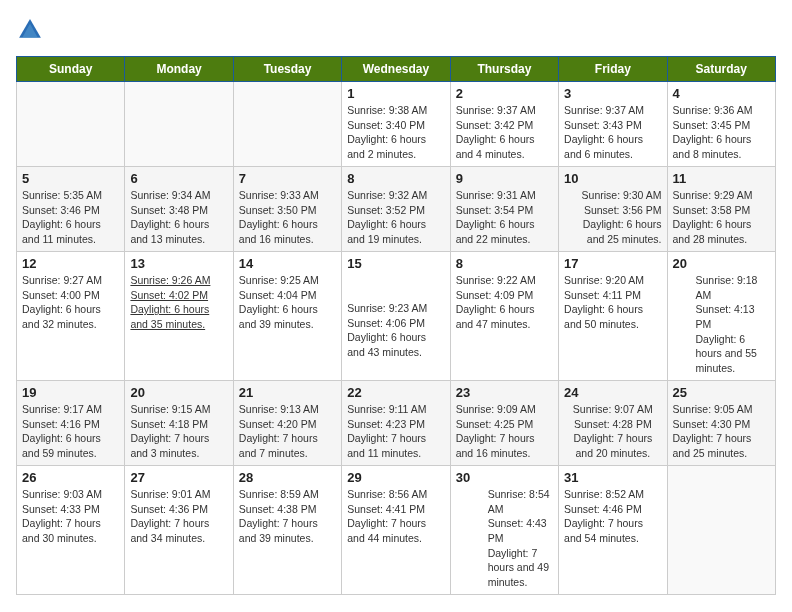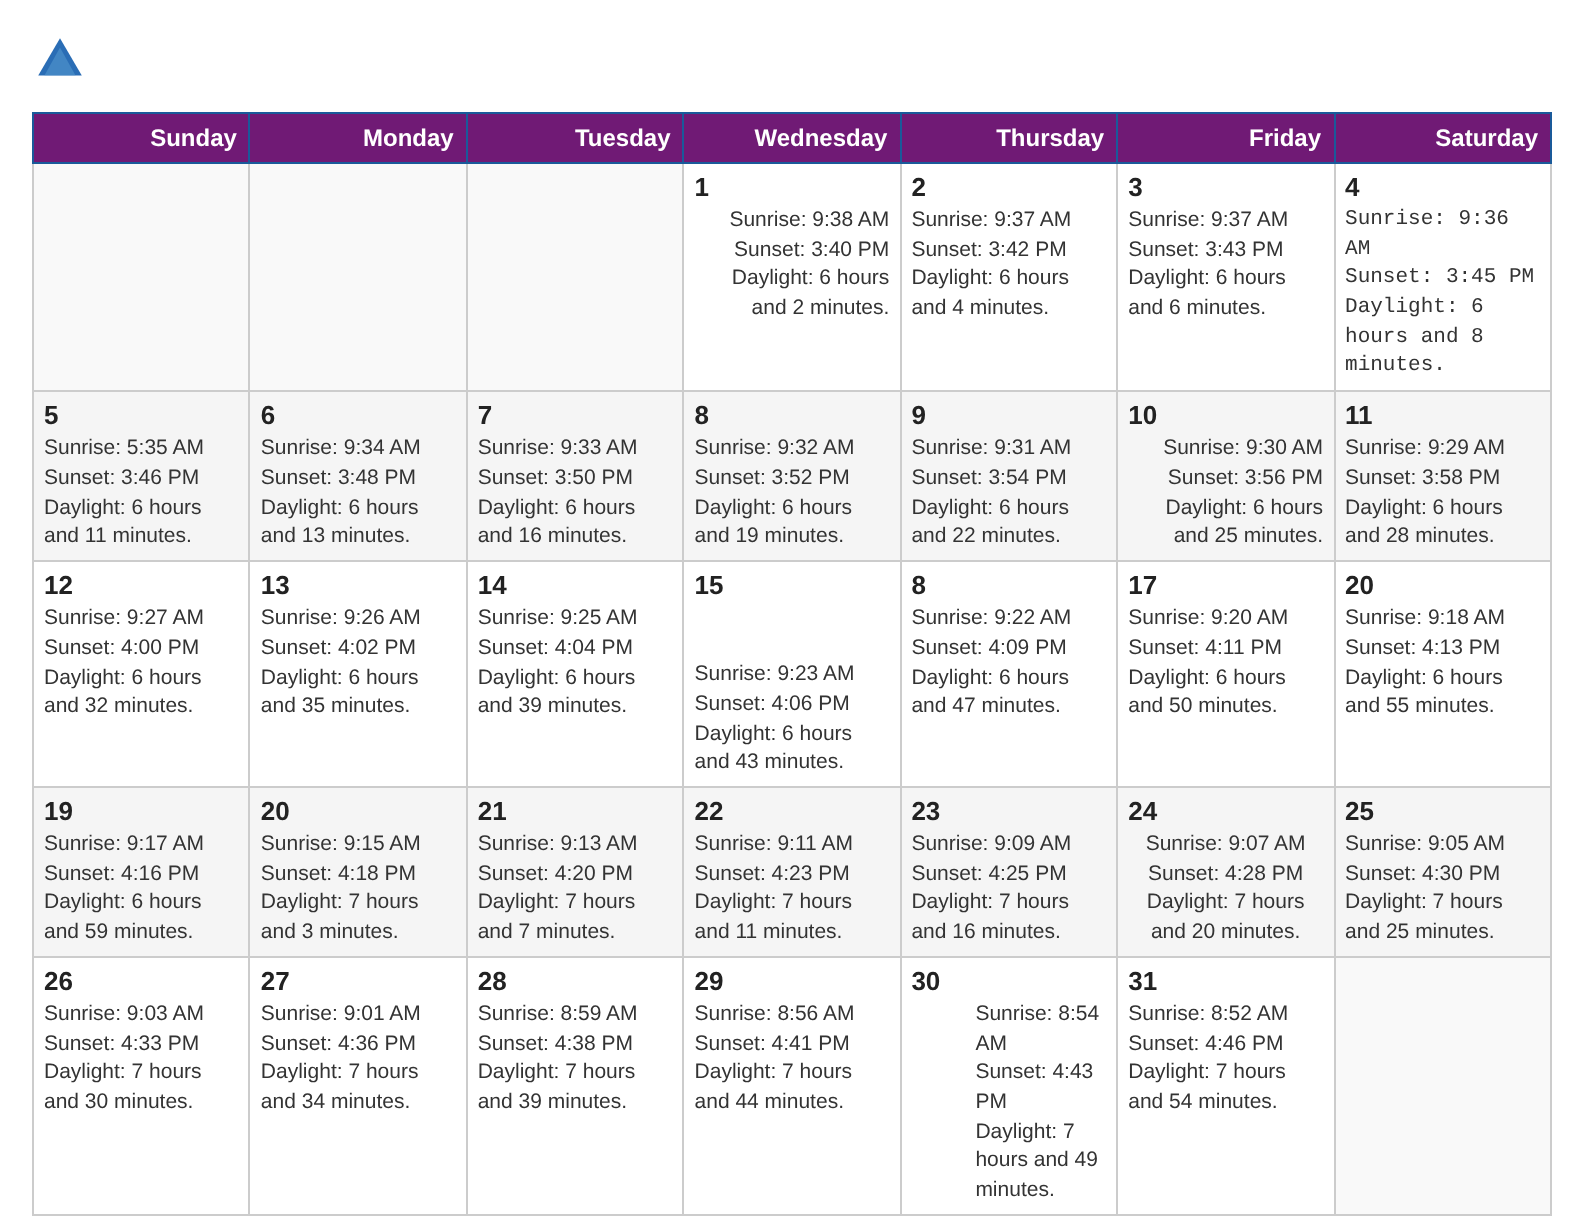--- a/index.html
+++ b/index.html
@@ -52,23 +52,23 @@
     .subtitle {
       font-size: 14px;
       color: #555;
     }
     .calendar {
       width: 100%;
       border-collapse: collapse;
       font-size: 11px;
     }
     .calendar th {
-      background: #701a75;
+      background: #4d7c0f;
       color: #fff;
-      text-align: right;
+      text-align: center;
       padding: 5px 6px;
       font-size: 12px;
       font-weight: bold;
       border: 1px solid #1a5a9a;
     }
     .calendar td {
       border: 1px solid #ccc;
       vertical-align: top;
       padding: 4px 5px;
       width: 108px;
@@ -128,39 +128,39 @@
         <th>Saturday</th>
       </tr>
   </thead>
   <tbody id="calendar-body">
   <tr>
         <td class="empty-cell"></td>
         <td class="empty-cell"></td>
         <td class="empty-cell"></td>
         <td>
           <span class="day-number">1</span>
-          <div class="day-info" style="white-space: pre-line; text-align: right;">Sunrise: 9:38 AM
+          <div class="day-info" style="white-space: pre-line;">Sunrise: 9:38 AM
 Sunset: 3:40 PM
 Daylight: 6 hours and 2 minutes.</div>
         </td>
         <td>
           <span class="day-number">2</span>
           <div class="day-info" style="white-space: pre-line;">Sunrise: 9:37 AM
 Sunset: 3:42 PM
 Daylight: 6 hours and 4 minutes.</div>
         </td>
         <td>
           <span class="day-number">3</span>
           <div class="day-info" style="white-space: pre-line;">Sunrise: 9:37 AM
 Sunset: 3:43 PM
 Daylight: 6 hours and 6 minutes.</div>
         </td>
         <td>
           <span class="day-number">4</span>
-          <div class="day-info" style="white-space: pre-line; font-family: Liberation Mono, monospace;">Sunrise: 9:36 AM
+          <div class="day-info" style="white-space: pre-line;">Sunrise: 9:36 AM
 Sunset: 3:45 PM
 Daylight: 6 hours and 8 minutes.</div>
         </td>
       </tr>
       <tr class="week-row-even">
         <td>
           <span class="day-number">5</span>
           <div class="day-info" style="white-space: pre-line;">Sunrise: 5:35 AM
 Sunset: 3:46 PM
 Daylight: 6 hours and 11 minutes.</div>
@@ -204,21 +204,21 @@
       </tr>
       <tr>
         <td>
           <span class="day-number">12</span>
           <div class="day-info" style="white-space: pre-line;">Sunrise: 9:27 AM
 Sunset: 4:00 PM
 Daylight: 6 hours and 32 minutes.</div>
         </td>
         <td>
           <span class="day-number">13</span>
-          <div class="day-info" style="white-space: pre-line;">Sunrise: 9:26 AM
+          <div class="day-info" style="white-space: pre-line; text-decoration: underline;">Sunrise: 9:26 AM
 Sunset: 4:02 PM
 Daylight: 6 hours and 35 minutes.</div>
         </td>
         <td>
           <span class="day-number">14</span>
           <div class="day-info" style="white-space: pre-line;">Sunrise: 9:25 AM
 Sunset: 4:04 PM
 Daylight: 6 hours and 39 minutes.</div>
         </td>
         <td>
@@ -234,21 +234,21 @@
 Daylight: 6 hours and 47 minutes.</div>
         </td>
         <td>
           <span class="day-number">17</span>
           <div class="day-info" style="white-space: pre-line;">Sunrise: 9:20 AM
 Sunset: 4:11 PM
 Daylight: 6 hours and 50 minutes.</div>
         </td>
         <td>
           <span class="day-number">20</span>
-          <div class="day-info" style="white-space: pre-line;">Sunrise: 9:18 AM
+          <div class="day-info" style="white-space: pre-line; margin-left: 23px;">Sunrise: 9:18 AM
 Sunset: 4:13 PM
 Daylight: 6 hours and 55 minutes.</div>
         </td>
       </tr>
       <tr class="week-row-even">
         <td>
           <span class="day-number">19</span>
           <div class="day-info" style="white-space: pre-line;">Sunrise: 9:17 AM
 Sunset: 4:16 PM
 Daylight: 6 hours and 59 minutes.</div>

